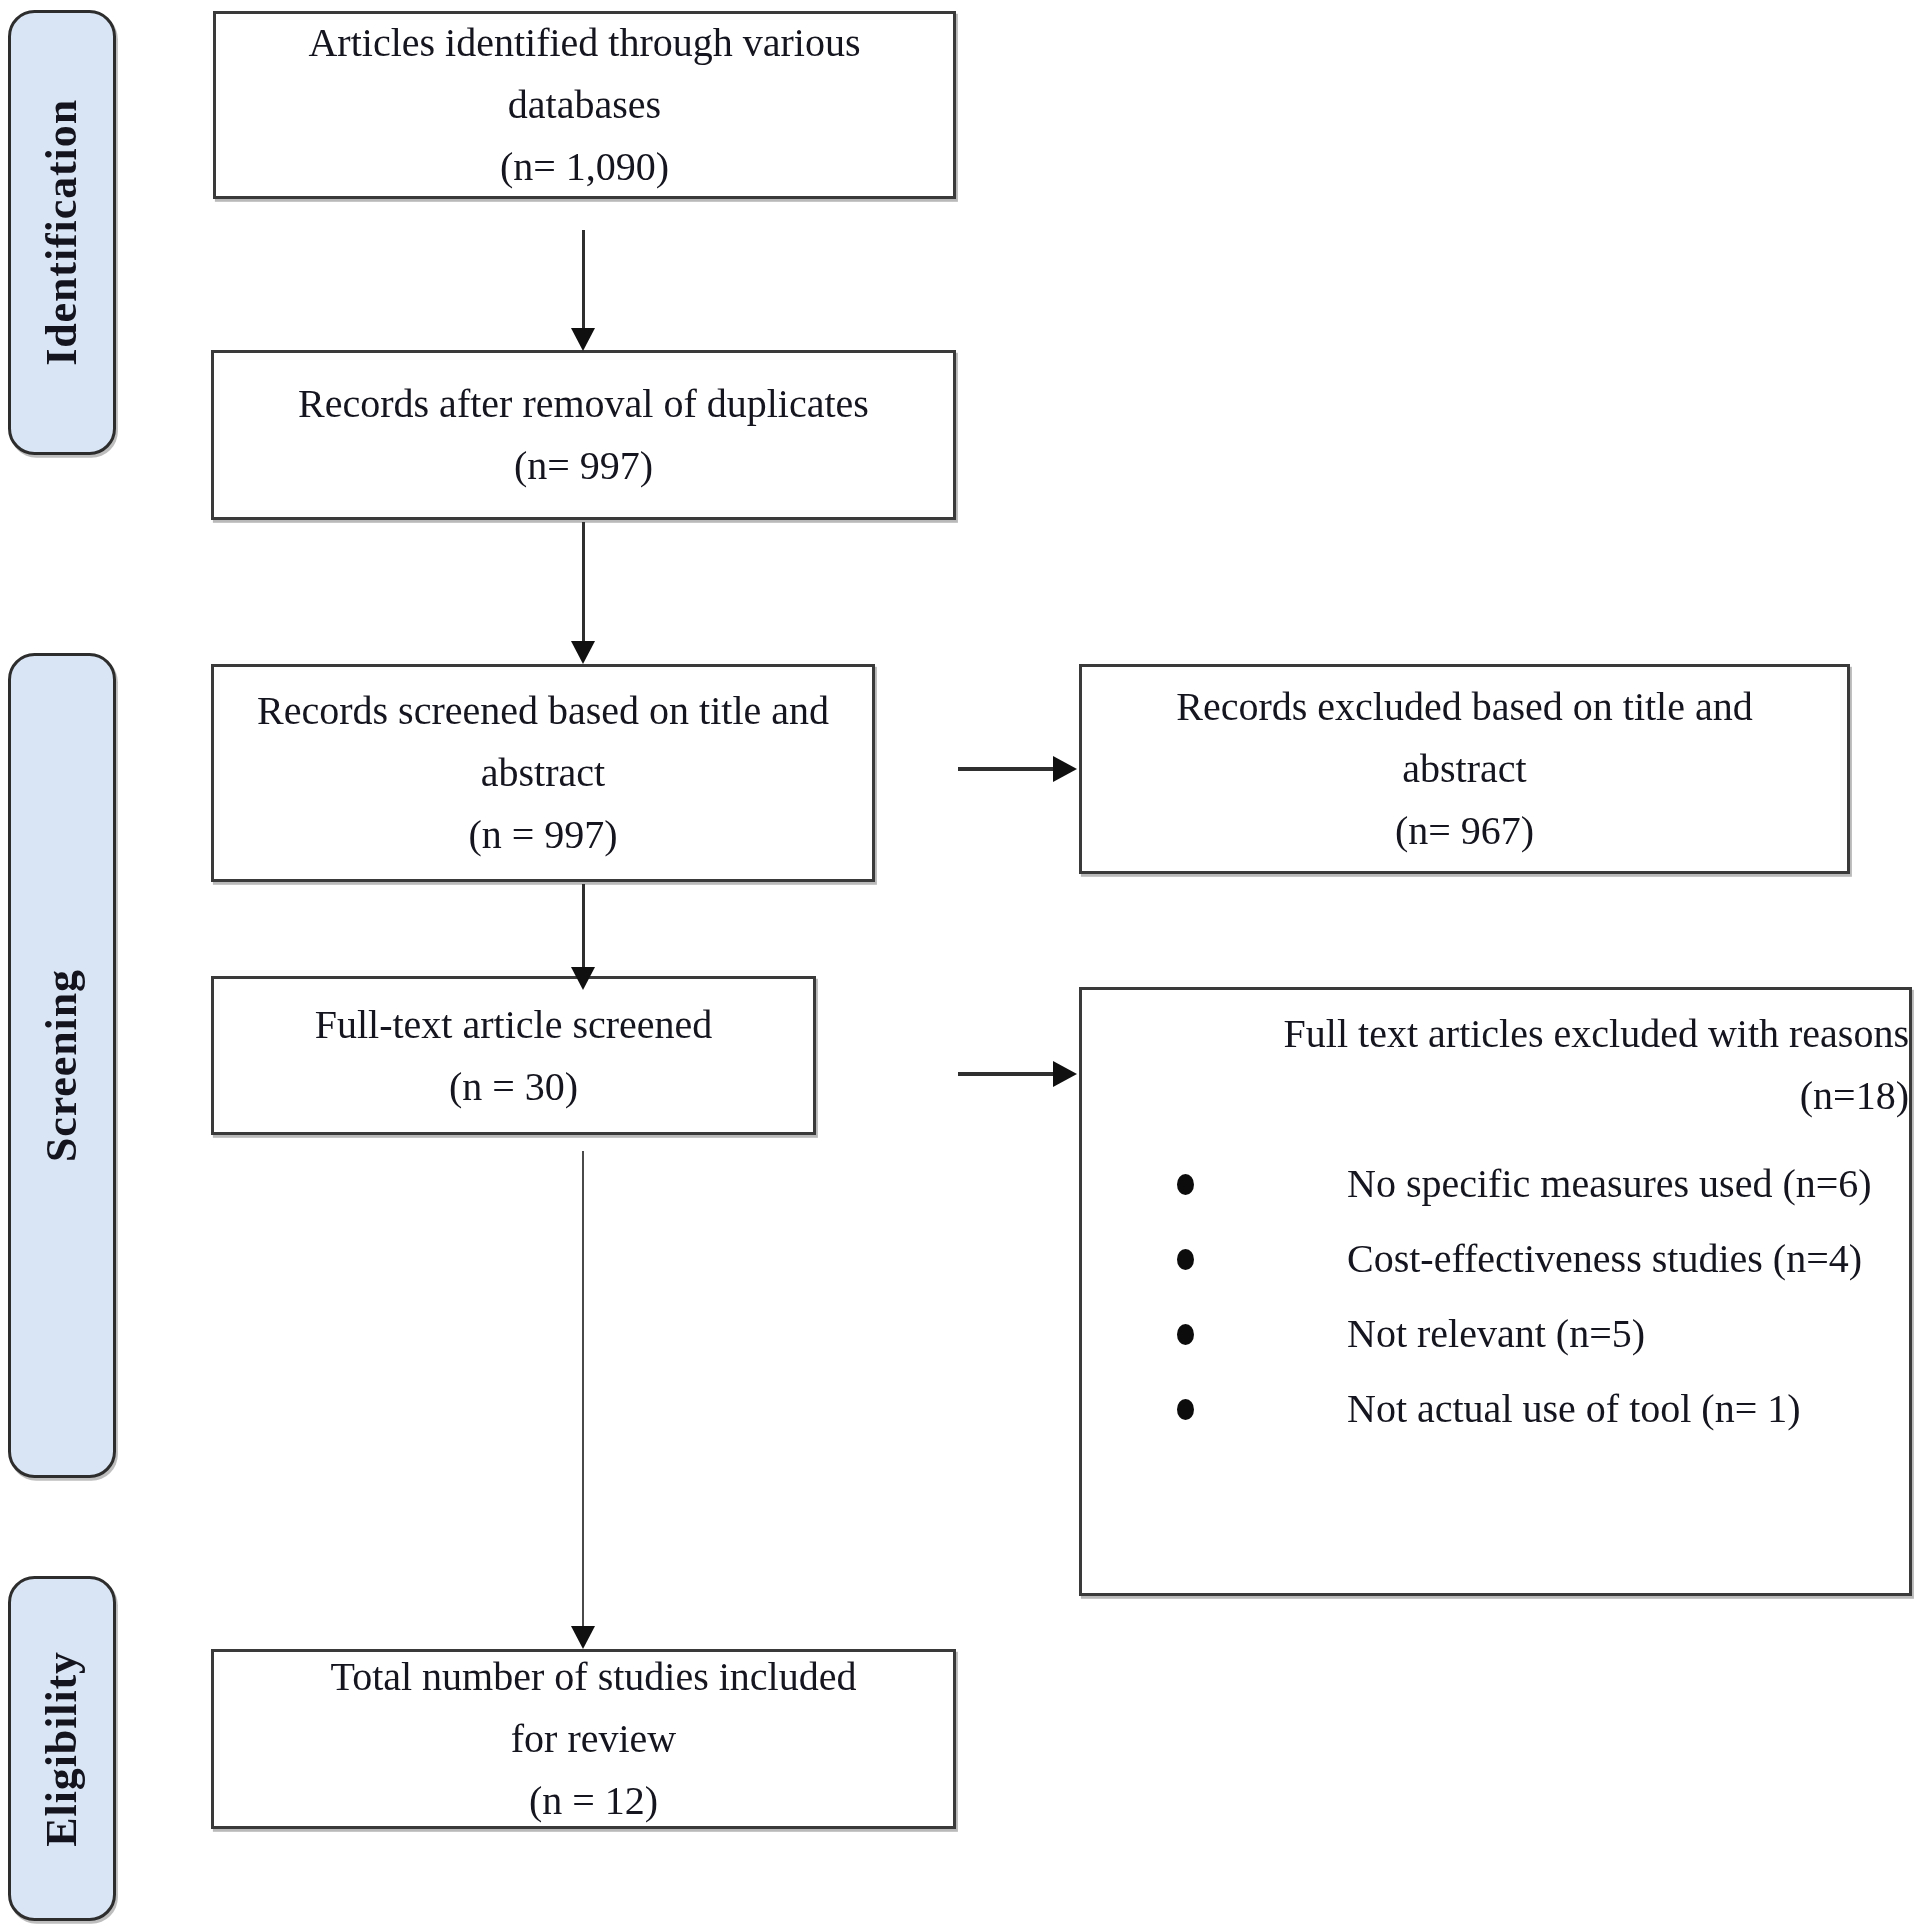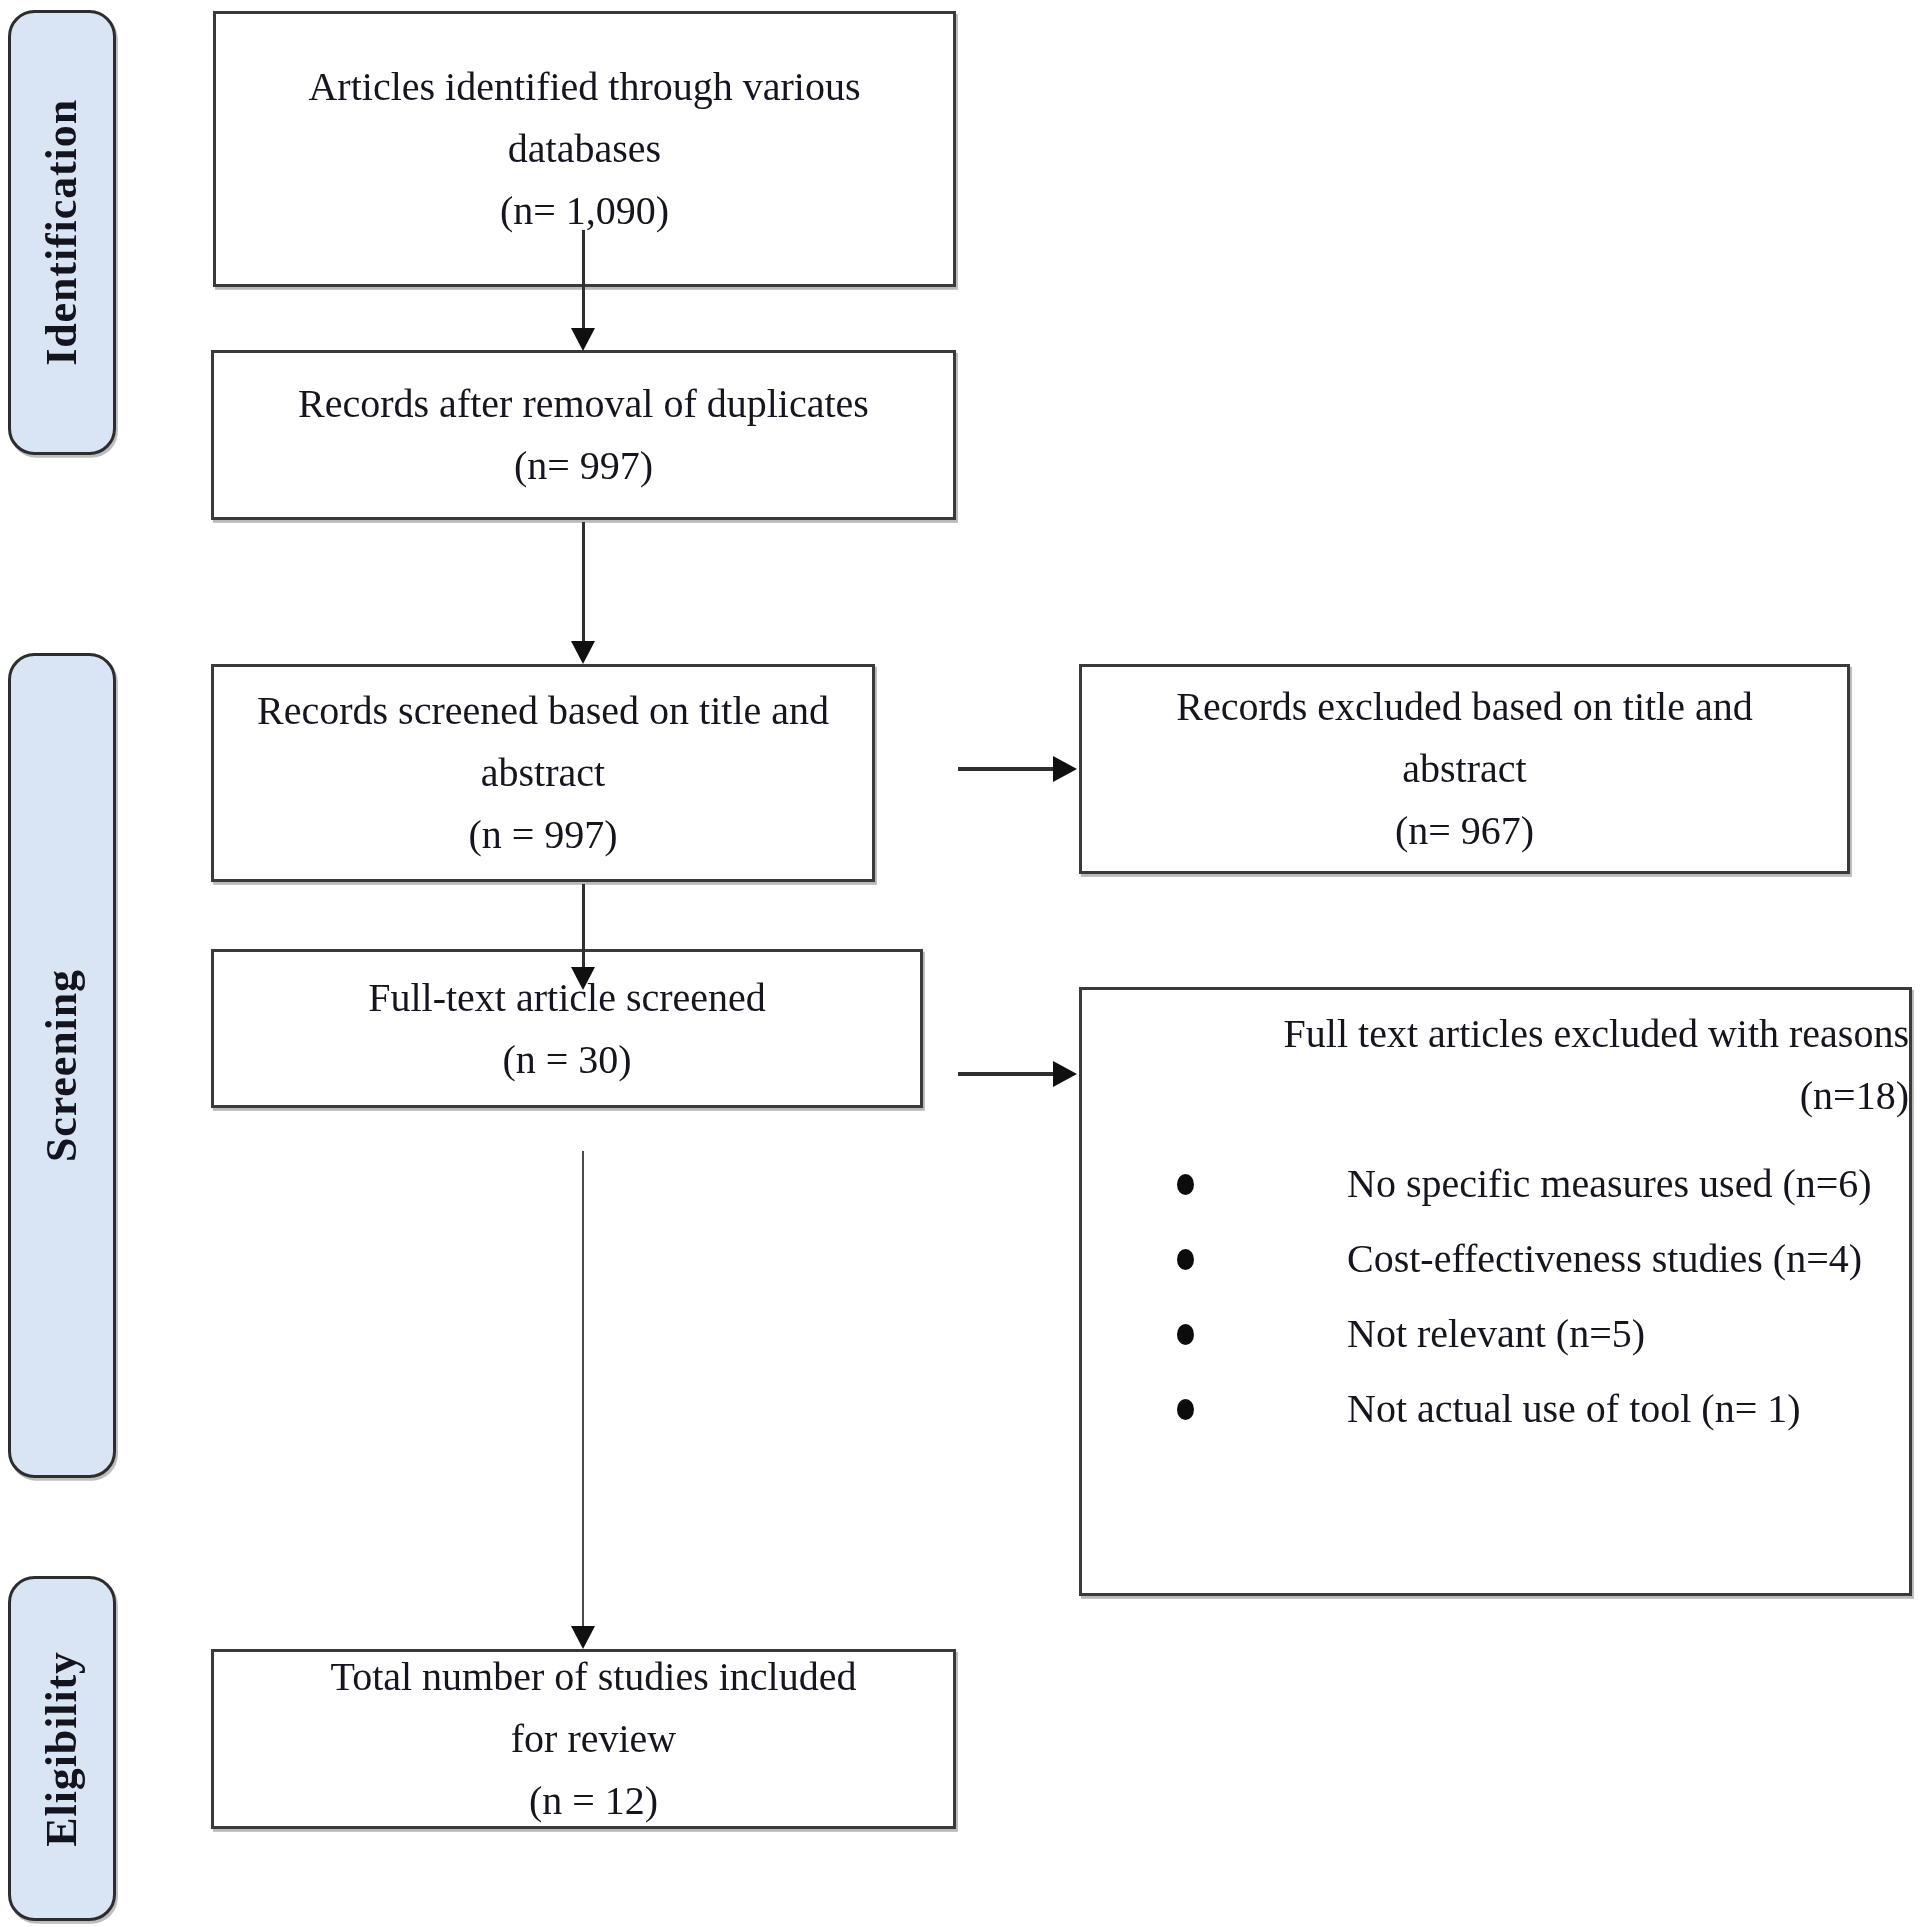--- a/index.html
+++ b/index.html
@@ -41,24 +41,24 @@
     border:3.8px solid #3a3a3a;
     box-shadow:1.9px 2.8px 0 rgba(100,100,100,.45);
     display:flex; flex-direction:column;
     align-items:center; justify-content:center;
     text-align:center;
     font-size:40px;
     line-height:1.55;
   }
   .fbox-text { white-space:pre-line; }
 
-  .b-identified   { left:213px; top:11.4px;   width:743px; height:276px; }
+  .b-identified   { left:213px; top:11.4px;   width:743px; height:188px; }
   .b-dedup        { left:211px; top:350px;  width:745px; height:170px; }
   .b-screened     { left:211px; top:664px;  width:664px; height:218px; }
-  .b-fulltext     { left:211px; top:949px; width:712px; height:159px; }
+  .b-fulltext     { left:211px; top:976px; width:605px; height:159px; }
   .b-included     { left:211px; top:1649px; width:745px; height:180px;padding-left:20px; }
   .b-excl-title   { left:1079px; top:664px;  width:771px; height:210px; }
   .b-excl-reasons {
     left:1079px; top:987px; width:833px; height:609px;
     justify-content:flex-start;
     padding-top:13.2px;
   }
 
   .reasons-title {
     text-align:right;

